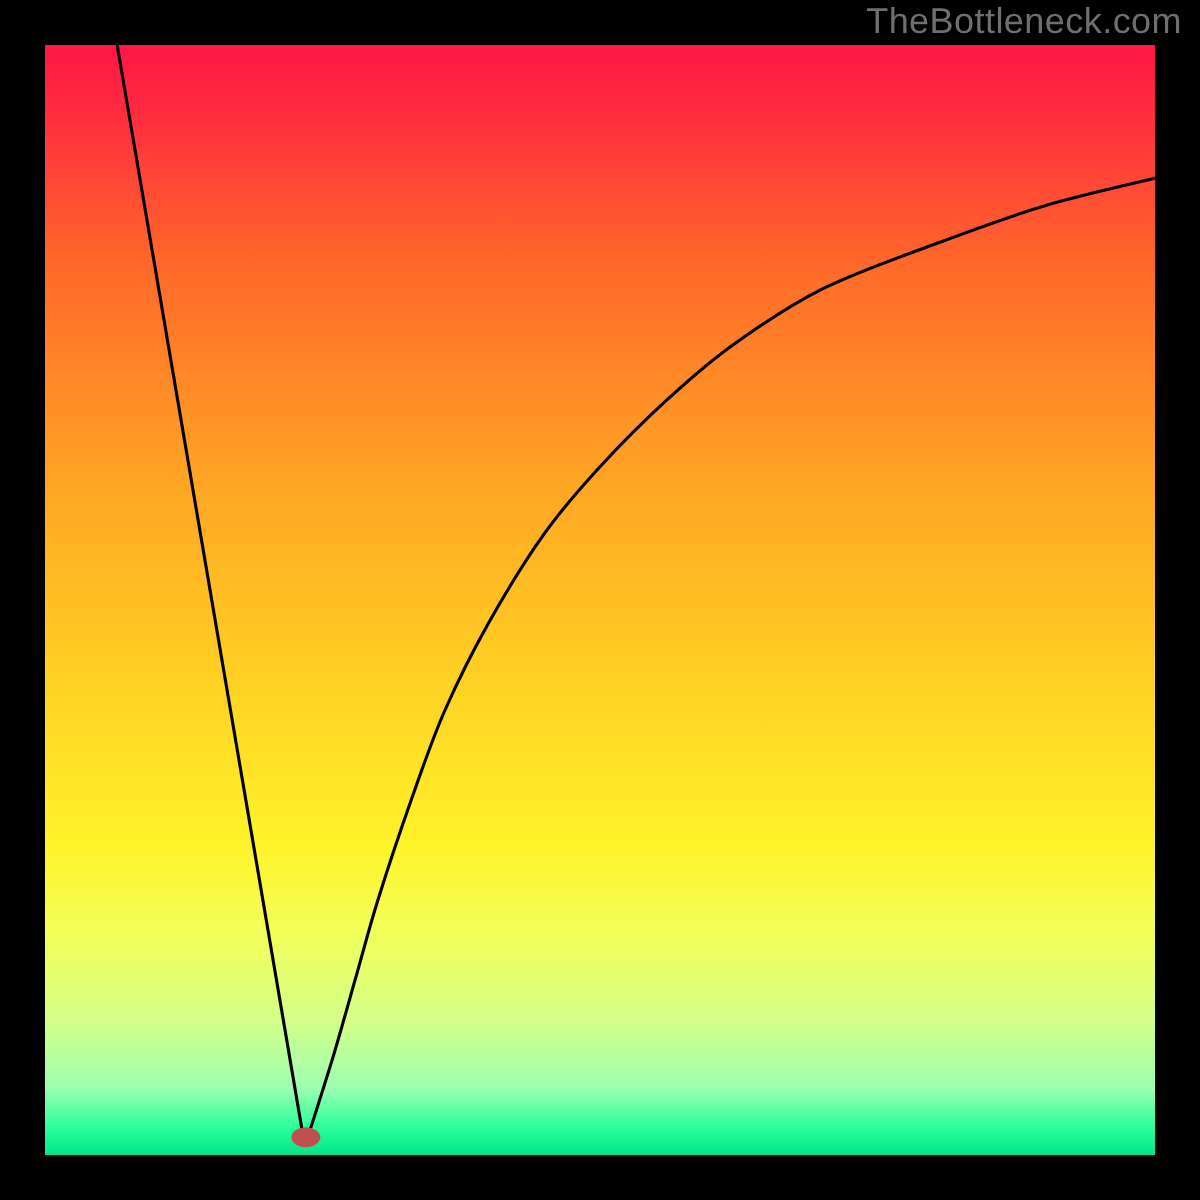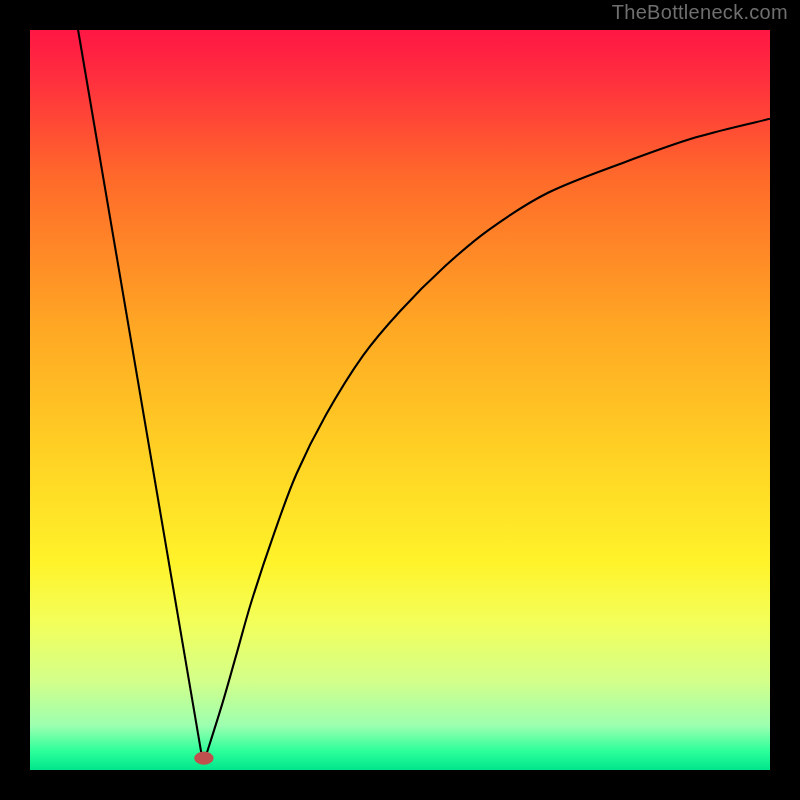--- a/index.html
+++ b/index.html
@@ -15,21 +15,21 @@
     position: absolute;
     left: 0; top: 0;
     width: 800px; height: 800px;
     background: #000;
   }
   .watermark {
     position: absolute;
     top: 1px;
     right: 12px;
     color: #6f6f6f;
-    font-size: 20px;
+    font-size: 24px;
     font-weight: 400;
     letter-spacing: 0.3px;
     z-index: 5;
   }
   .plot {
     position: absolute;
     left: 30px;
     top: 30px;
     width: 740px;
     height: 740px;

